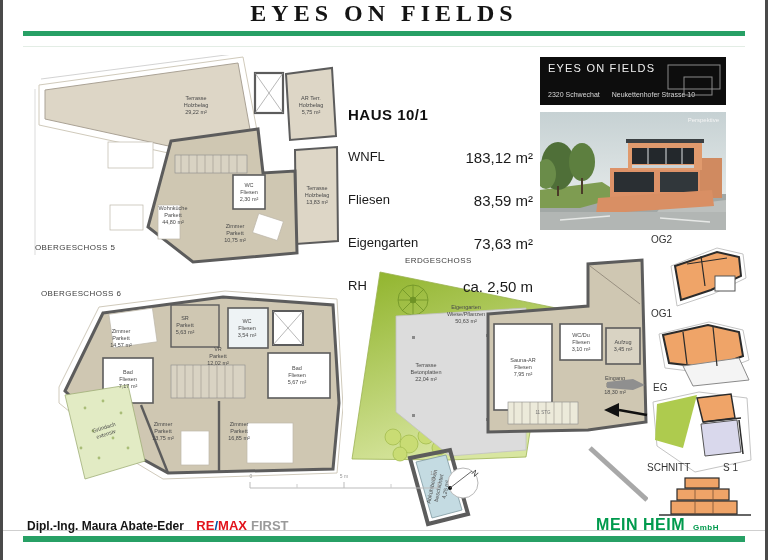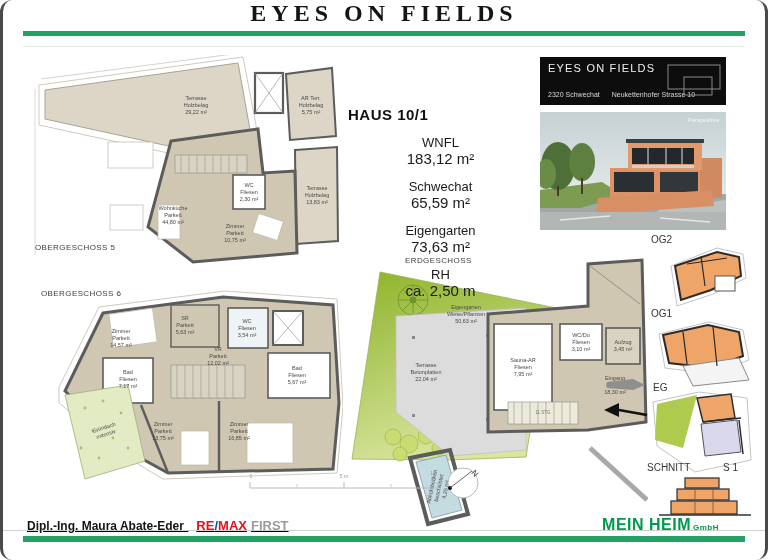--- a/index.html
+++ b/index.html
@@ -1,61 +1,61 @@
 <!DOCTYPE html>
 <html><head>
 <meta charset="utf-8">
 <style>
   html,body{margin:0;padding:0;}
   #page{position:relative;width:768px;height:560px;background:#ffffff;overflow:hidden;
         font-family:"Liberation Sans",sans-serif;
-        border-left:3px solid #4a4a4a;border-right:3px solid #4a4a4a;box-sizing:border-box;border-radius:12px;}
+        border-left:3px solid #4a4a4a;border-right:3px solid #4a4a4a;box-sizing:border-box;}
   
   #header-title{position:absolute;top:0;left:0;right:0;text-align:center;
         font-family:"Liberation Serif",serif;font-weight:700;font-size:24px;
         letter-spacing:5px;color:#141414;}
   .rule-green{position:absolute;left:20px;right:20px;height:5px;background:#27a065;}
   .rule-faint{position:absolute;left:20px;right:20px;height:1px;background:#e3ede5;}
   .sheet-bottom{position:absolute;left:0;right:0;top:530px;height:1px;background:#cfcfcf;}
   
   .plan{position:absolute;}
   .rl{position:absolute;transform:translate(-50%,-50%);font-size:5.5px;line-height:1.25;
       color:#4a4a4a;text-align:center;white-space:pre-line;}
   .ptitle{position:absolute;font-size:8px;color:#3d3d3d;letter-spacing:.4px;}
   
   #info-panel{position:absolute;left:345px;top:62px;width:185px;}
   #info-title{font-size:15px;font-weight:700;color:#101010;letter-spacing:.5px;margin-top:44px;}
-  .info-row{display:flex;justify-content:space-between;align-items:center;margin-top:12px;flex-direction:column;}
+  .info-row{display:flex;justify-content:space-between;align-items:flex-start;margin-top:26px;}
   .info-label{font-size:13px;color:#1a1a1a;}
   .info-value{font-size:15px;color:#1a1a1a;}
   
   #project-box{position:absolute;left:537px;top:57px;width:186px;height:48px;background:#0d0d0d;}
   #project-box-title{position:absolute;left:8px;top:5px;color:#f2f2f2;font-size:11px;letter-spacing:1.2px;}
   #project-box-address{position:absolute;left:8px;top:34px;color:#d8d8d8;font-size:7px;}
   #project-box-address .gap{display:inline-block;width:12px;}
   
   #perspective{position:absolute;left:537px;top:112px;width:186px;height:118px;background:#dfe5e5;}
   #perspective-caption{position:absolute;right:7px;top:5px;font-size:6px;color:#f4f4f4;}
   
   #scale-bar{position:absolute;left:245px;top:468px;}
   #north-indicator{position:absolute;left:438px;top:460px;}
   
   #side-plans{position:absolute;left:640px;top:228px;width:122px;height:292px;}
   .slabel{position:absolute;font-size:10px;color:#333;}
   #eg-arrow{position:absolute;left:604px;top:377px;}
   
   #footer-rule{position:absolute;left:20px;right:20px;top:536px;height:6px;background:#27a065;}
-  #footer{position:absolute;left:24px;right:20px;top:516px;height:15px;white-space:nowrap;text-decoration:underline;}
+  #footer{position:absolute;left:24px;right:20px;top:516px;height:15px;white-space:nowrap;}
   #footer-agent{font-size:12px;font-weight:700;color:#141414;}
   #footer-brand{font-size:13px;font-weight:700;margin-left:8px;}
   .brand-re,.brand-max{color:#e2131b;}
   .brand-slash{color:#0054a4;}
   .brand-suffix{color:#9a9a9a;font-weight:700;margin-left:4px;}
   #footer-company{position:absolute;right:26px;top:0;font-size:16px;font-weight:700;color:#009a4d;letter-spacing:.5px;}
-  #footer-company .suffix{font-size:8px;font-weight:700;margin-left:2px;}
+  #footer-company .suffix{font-size:8px;font-weight:700;margin-left:8px;}
 </style>
 </head>
 <body>
 
 <div id="page">
 
   <div id="header-title">EYES ON FIELDS</div>
   <div class="rule-green" style="top:31px"></div>
   <div class="rule-faint" style="top:46px"></div>
 
@@ -285,22 +285,22 @@
 4,25 m²</div>
   </div>
 
   <div id="info-panel">
     <div id="info-title">HAUS 10/1</div>
     <div class="info-row">
       <span class="info-label">WNFL</span>
       <span class="info-value">183,12 m²</span>
     </div>
     <div class="info-row">
-      <span class="info-label">Schwechat</span>
-      <span class="info-value">65,59 m²</span>
+      <span class="info-label">Fliesen</span>
+      <span class="info-value">83,59 m²</span>
     </div>
     <div class="info-row">
       <span class="info-label">Eigengarten</span>
       <span class="info-value">73,63 m²</span>
     </div>
     <div class="info-row">
       <span class="info-label">RH</span>
       <span class="info-value">ca. 2,50 m</span>
     </div>
   </div>

